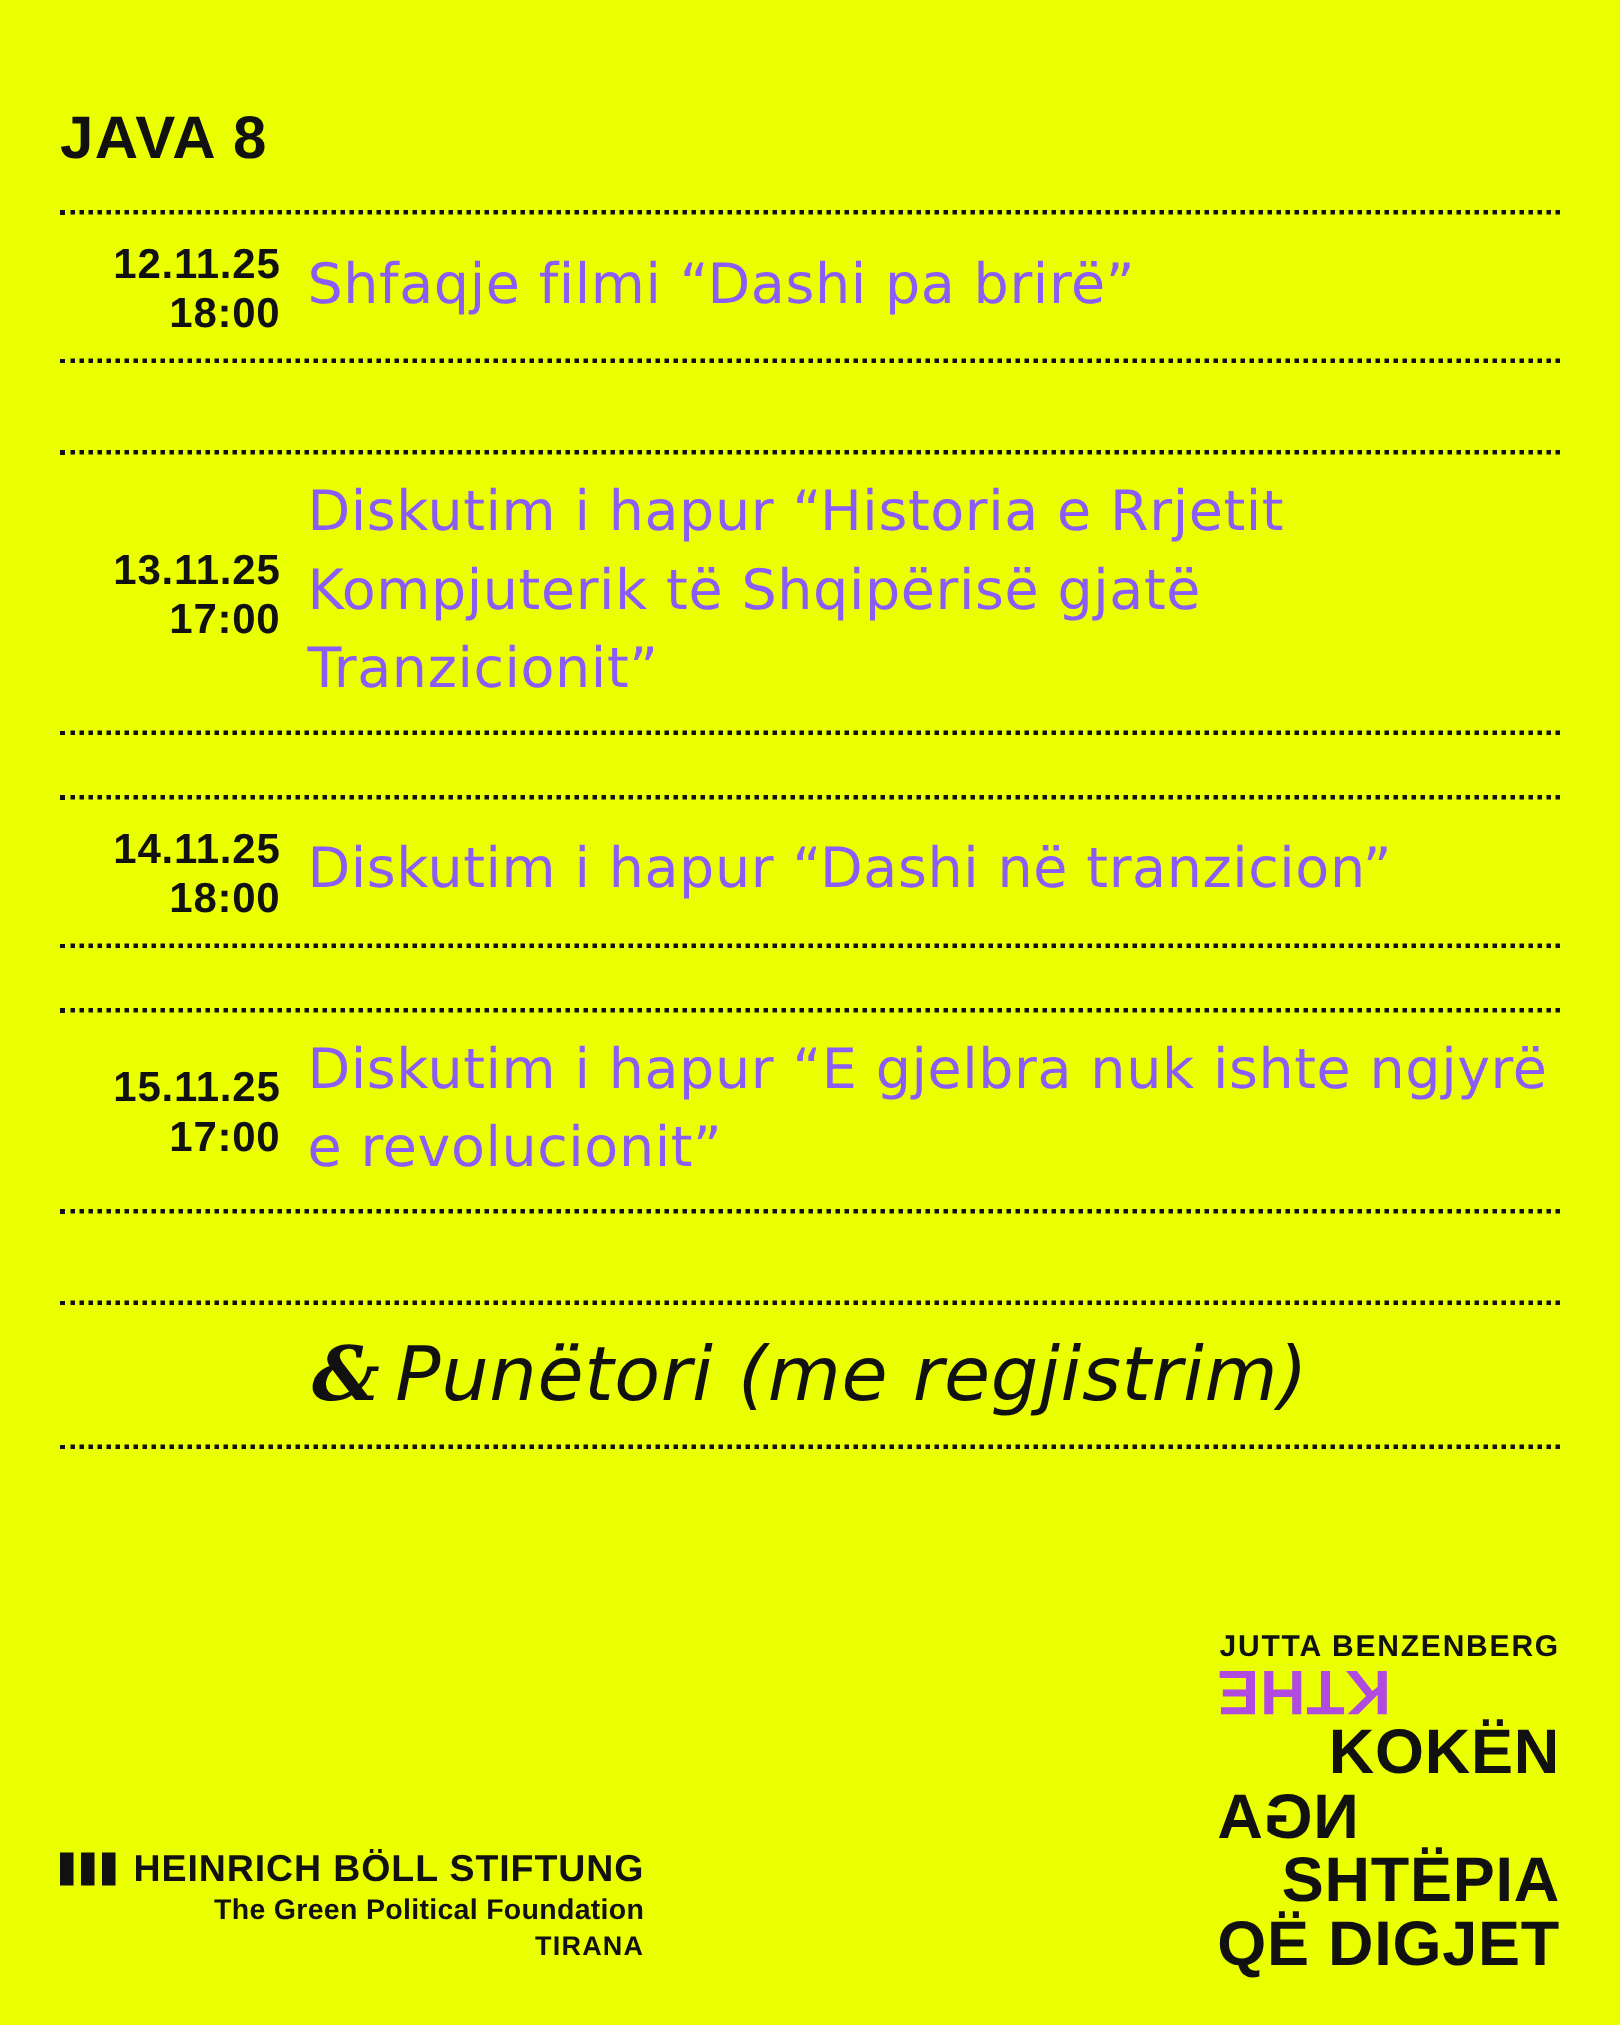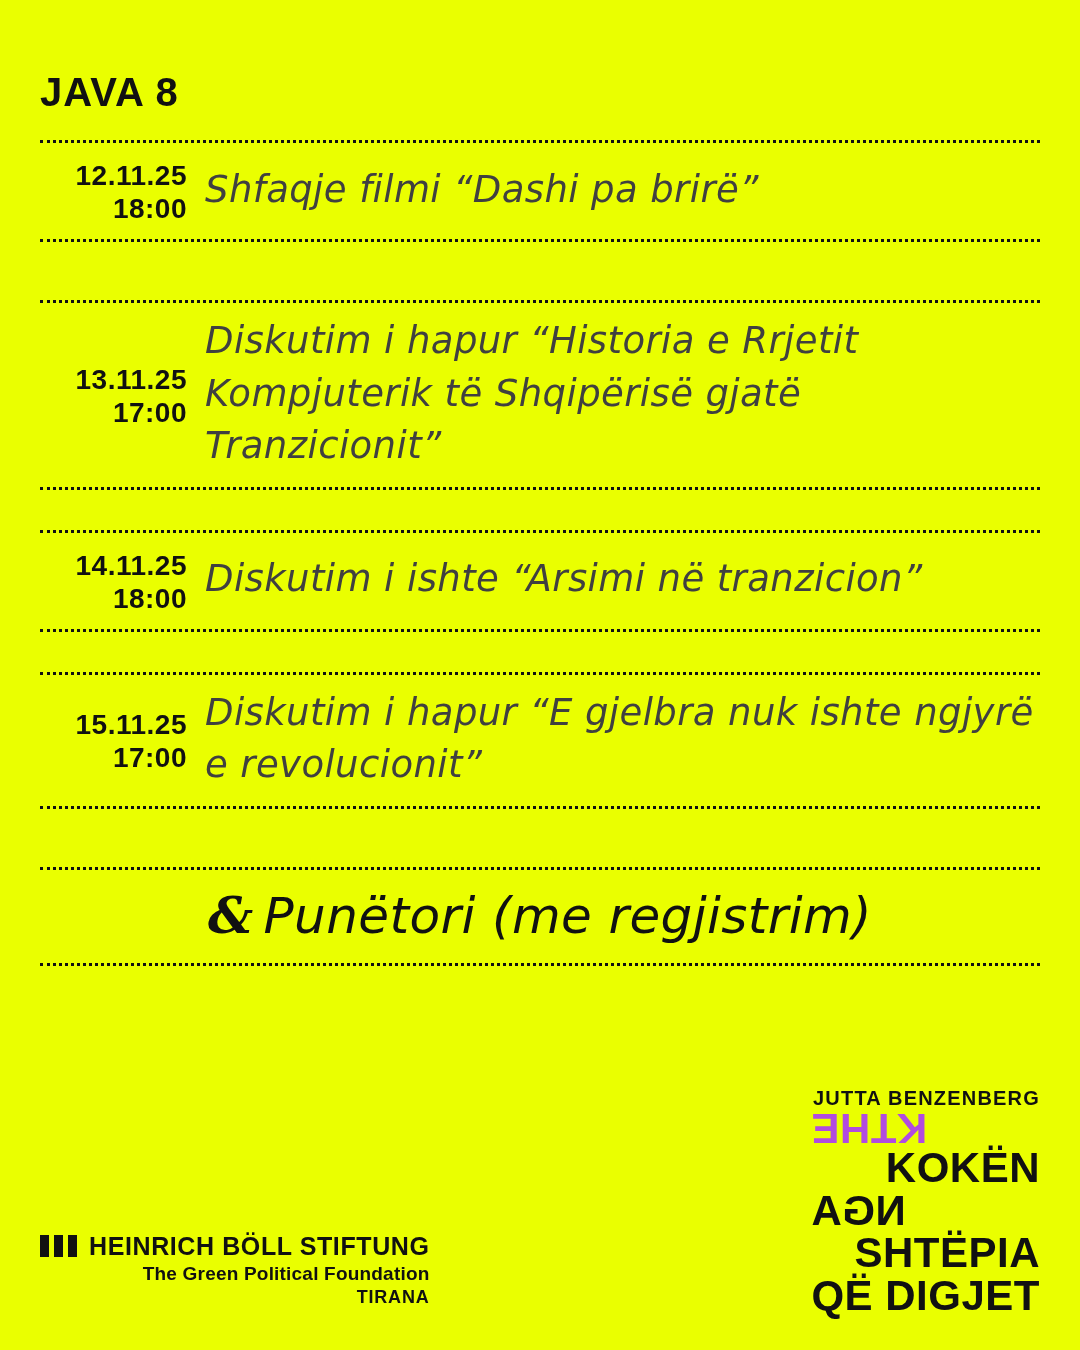--- a/index.html
+++ b/index.html
@@ -64,23 +64,22 @@
     line-height: 1.18;
     letter-spacing: 0.5px;
     padding-top: 4px;
   }
 
   .event-title {
     flex: 1;
     font-family: "DejaVu Sans", sans-serif;
     font-size: 37px;
     line-height: 1.42;
-    font-style: italic;
     letter-spacing: 0.4px;
-    color: #404040;
+    color: #8b5cf6;
   }
 
   .spacer-row {
     height: 58px;
   }
   .spacer-row-sm {
     height: 40px;
   }
 
   .workshop-row {
@@ -203,21 +202,21 @@
 
     <div class="divider"></div>
     <div class="spacer-row-sm"></div>
     <div class="divider"></div>
 
     <div class="event-row">
       <div class="event-when">
         <div>14.11.25</div>
         <div>18:00</div>
       </div>
-      <div class="event-title">Diskutim i ishte “Arsimi në tranzicion”</div>
+      <div class="event-title">Diskutim i hapur “Dashi në tranzicion”</div>
     </div>
 
     <div class="divider"></div>
     <div class="spacer-row-sm"></div>
     <div class="divider"></div>
 
     <div class="event-row">
       <div class="event-when">
         <div>15.11.25</div>
         <div>17:00</div>

